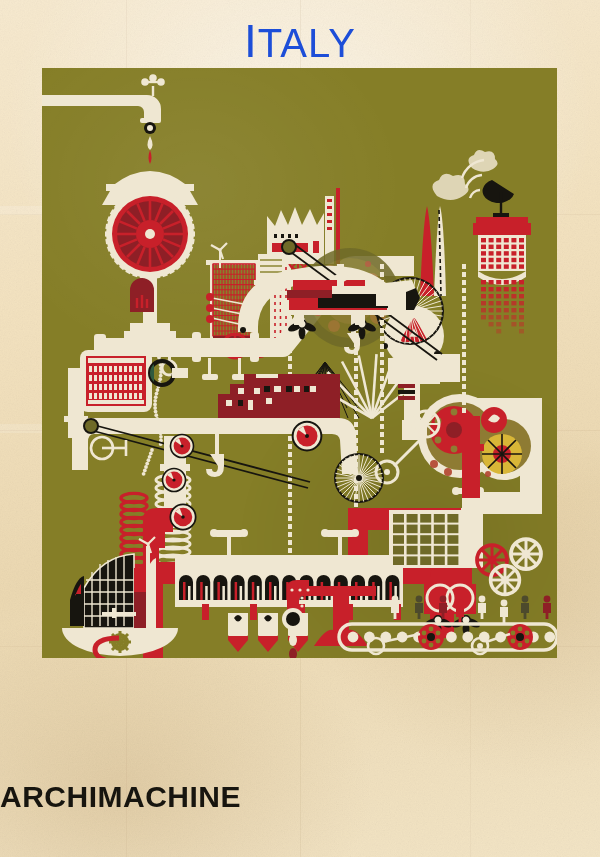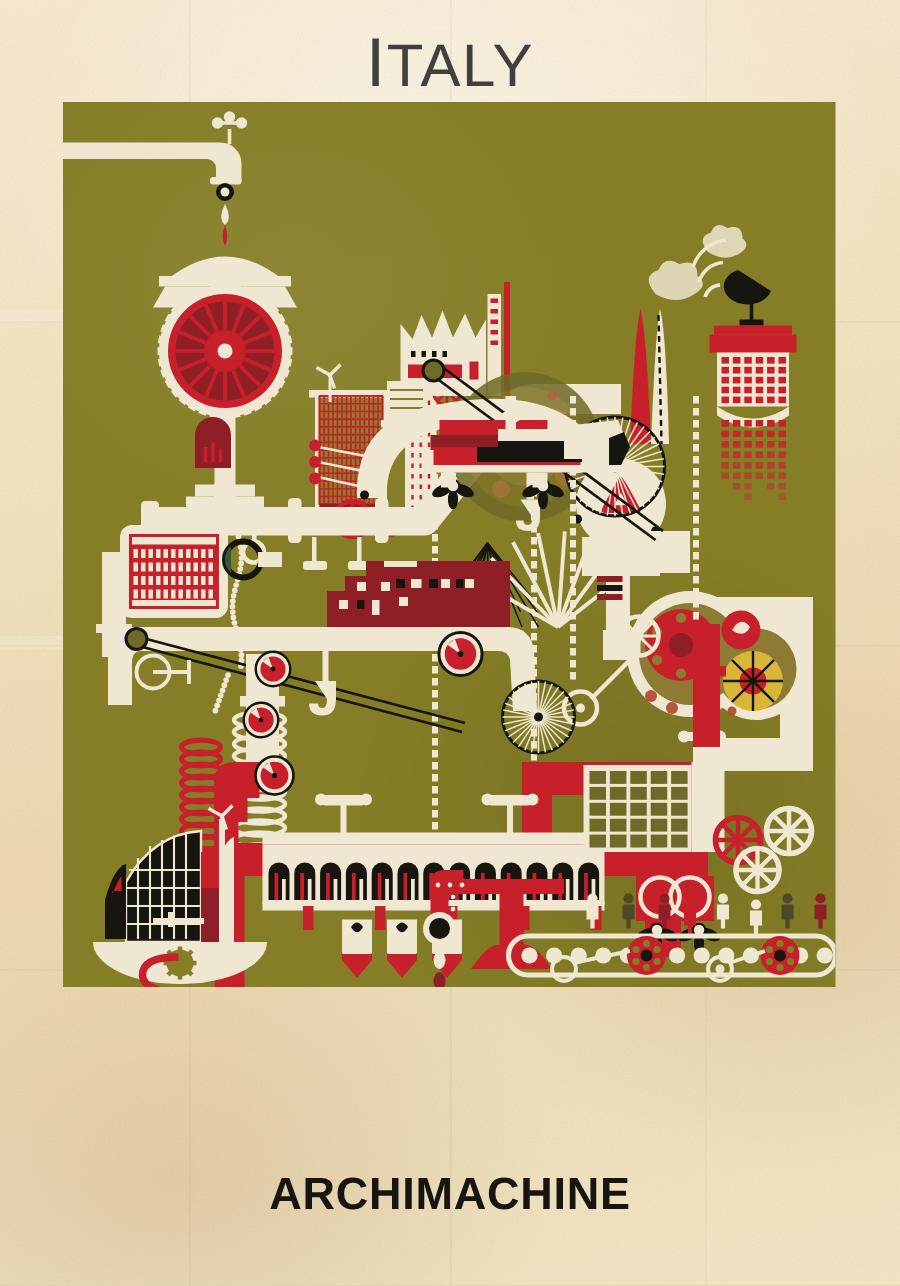--- a/index.html
+++ b/index.html
@@ -21,26 +21,26 @@
   
   .crease{position:absolute;background:rgba(150,120,80,.13);}
   .crease.v{width:1px;top:0;bottom:0;}
   .crease.h{height:1px;left:0;right:0;}
   .creaseL{position:absolute;background:linear-gradient(90deg,rgba(255,255,255,.35),rgba(255,255,255,0));}
   #grain{position:absolute;inset:0;opacity:.35;mix-blend-mode:multiply;pointer-events:none;}
 
   
   #title{
     position:absolute;left:0;right:0;top:18px;text-align:center;
-    font-size:40px;letter-spacing:1px;color:#404040;
+    font-size:40px;letter-spacing:1px;color:#1d4ed8;
     font-weight:400;line-height:1;
   }
   #title .big{font-size:46px;}
   #footer{
-    position:absolute;left:0;right:0;top:782px;text-align:center;
+    position:absolute;left:0;right:0;top:782px;
     font-size:30px;font-weight:700;letter-spacing:.5px;color:#17150f;line-height:1;
   }
 
   
   #plate{
     position:absolute;left:42px;top:68px;width:515px;height:590px;
     background:#857e27;
     overflow:hidden;
   }
   #plate .tex{position:absolute;inset:0;pointer-events:none;

